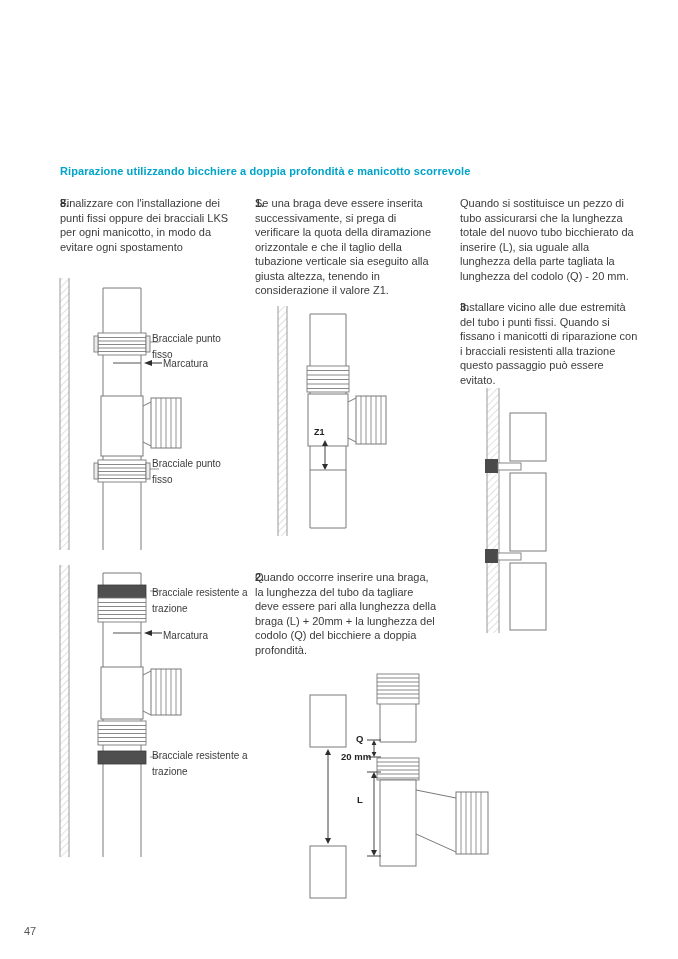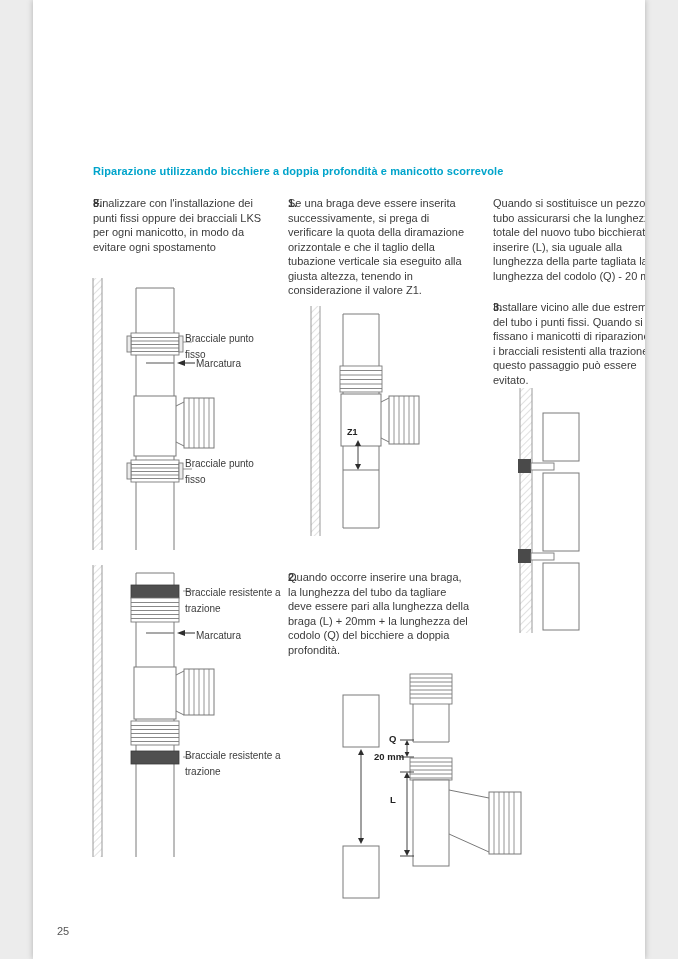--- a/index.html
+++ b/index.html
@@ -1,19 +1,19 @@
 <!DOCTYPE html>
 <html><head>
 <meta charset="utf-8">
 <style>
   * { margin:0; padding:0; box-sizing:border-box; }
   html,body { background:#ececec; }
   body { font-family:"Liberation Sans","DejaVu Sans",sans-serif; }
   .page {
-    position:relative; width:612px; height:959px; margin:0 auto;
+    position:relative; width:678px; height:959px; margin:0 auto;
     background:#ffffff; overflow:hidden;
     box-shadow:0 0 6px rgba(0,0,0,.25);
   }
   .heading {
     position:absolute; left:60px; top:165px; width:580px;
     font-size:11px; font-weight:bold; color:#00a4cb; letter-spacing:.1px;
   }
   .step { position:absolute; font-size:11px; line-height:14.5px; color:#3b3b3b; }
   .step .num { position:absolute; left:0; top:0; font-weight:bold; }
   .step .body { }
@@ -306,15 +306,15 @@
   <div class="dim-label thin" style="left:314px; top:427px;">Z1</div>
 
   <div class="dlabel" style="left:152px; top:585px; width:98px;">Bracciale resistente a trazione</div>
   <div class="dlabel" style="left:163px; top:628px;">Marcatura</div>
   <div class="dlabel" style="left:152px; top:748px; width:98px;">Bracciale resistente a trazione</div>
 
   <div class="dim-label" style="left:356px; top:733px;">Q</div>
   <div class="dim-label" style="left:341px; top:751px;">20 mm</div>
   <div class="dim-label" style="left:357px; top:794px;">L</div>
 
-  <div class="pagenum">25</div>
+  <div class="pagenum">47</div>
 
 </div>
 
 </body></html>

